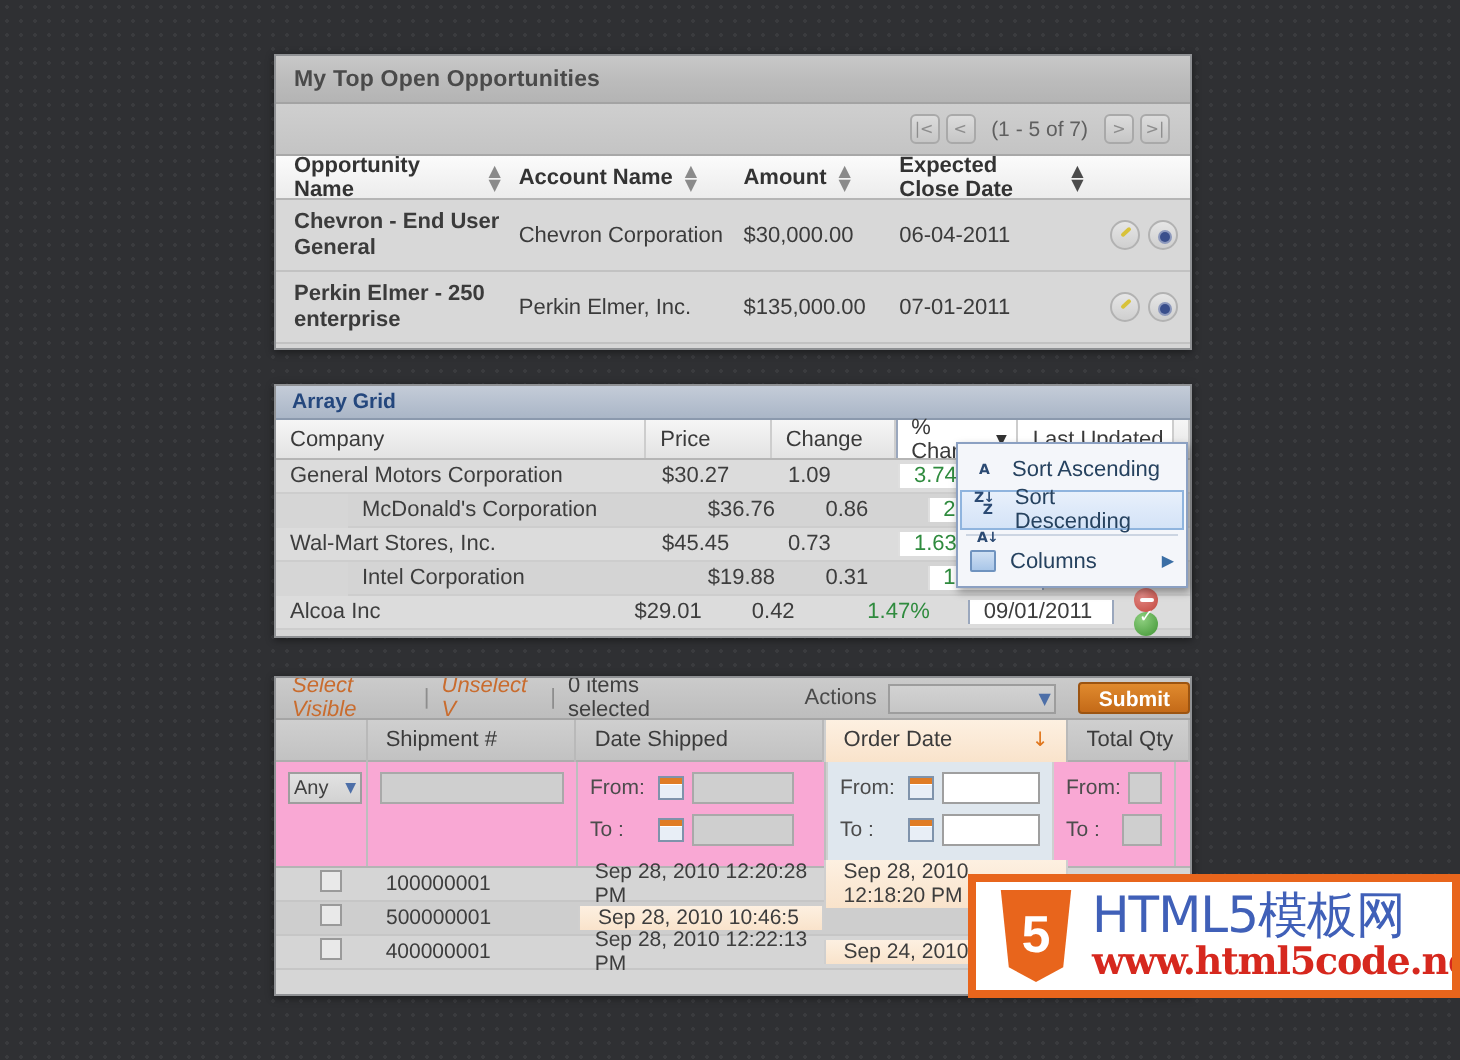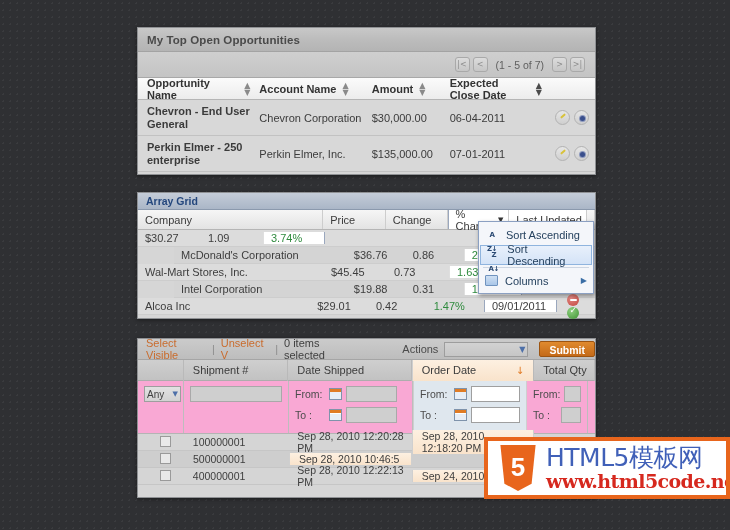--- a/index.html
+++ b/index.html
@@ -258,21 +258,21 @@
     height: 21px;
     display: flex;
     align-items: center;
     padding-left: 8px;
     background: linear-gradient(to bottom, #cbcbcb 0%, #bdbdbd 100%);
     border-bottom: 1px solid #a5a5a5;
     font-size: 11px;
     color: #4a4a4a;
     gap: 6px;
   }
-  .tb-link { color: #c96c2e; cursor: pointer; }
+  .tb-link { color: #c96c2e; cursor: pointer; font-style: italic; }
   .tb-sep  { color: #8d8d8d; }
   .tb-count { color: #3f3f3f; }
   .tb-actions-label { margin-left: 40px; color: #4a4a4a; }
   .tb-select {
     width: 92px; height: 15px;
     background: linear-gradient(to bottom,#d2d2d2,#c6c6c6);
     border: 1px solid #9d9d9d;
     display: flex; align-items: center; justify-content: flex-end;
     padding-right: 2px;
   }
@@ -491,20 +491,21 @@
     <div class="hcell g-change">Change</div>
     <div class="hcell g-pct">
       <span>% Change</span>
       <span class="hdr-caret">▼</span>
     </div>
     <div class="hcell g-last">Last Updated</div>
     <div class="hcell g-pad"></div>
   </div>
 
   <div class="p2-row">
+    <div class="rcell g-company">General Motors Corporation</div>
     <div class="rcell g-price">$30.27</div>
     <div class="rcell g-change">1.09</div>
     <div class="rcell g-pct pct-cell">3.74%</div>
     <div class="rcell g-last"></div>
   </div>
   <div class="p2-row alt">
     <div class="rcell g-company">McDonald's Corporation</div>
     <div class="rcell g-price">$36.76</div>
     <div class="rcell g-change">0.86</div>
     <div class="rcell g-pct pct-cell">2.4%</div>

